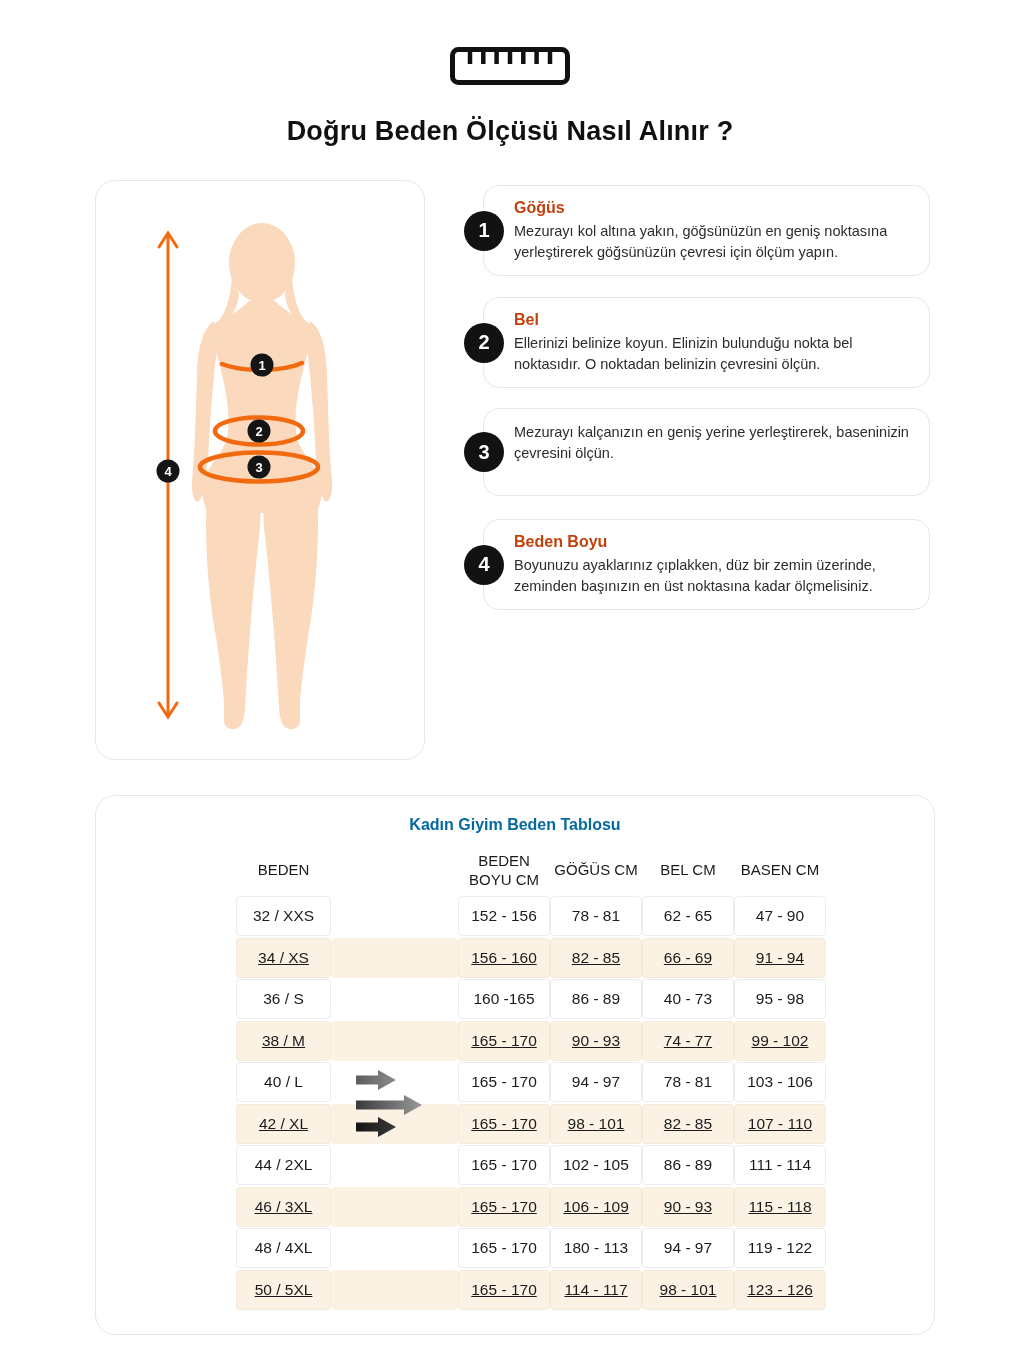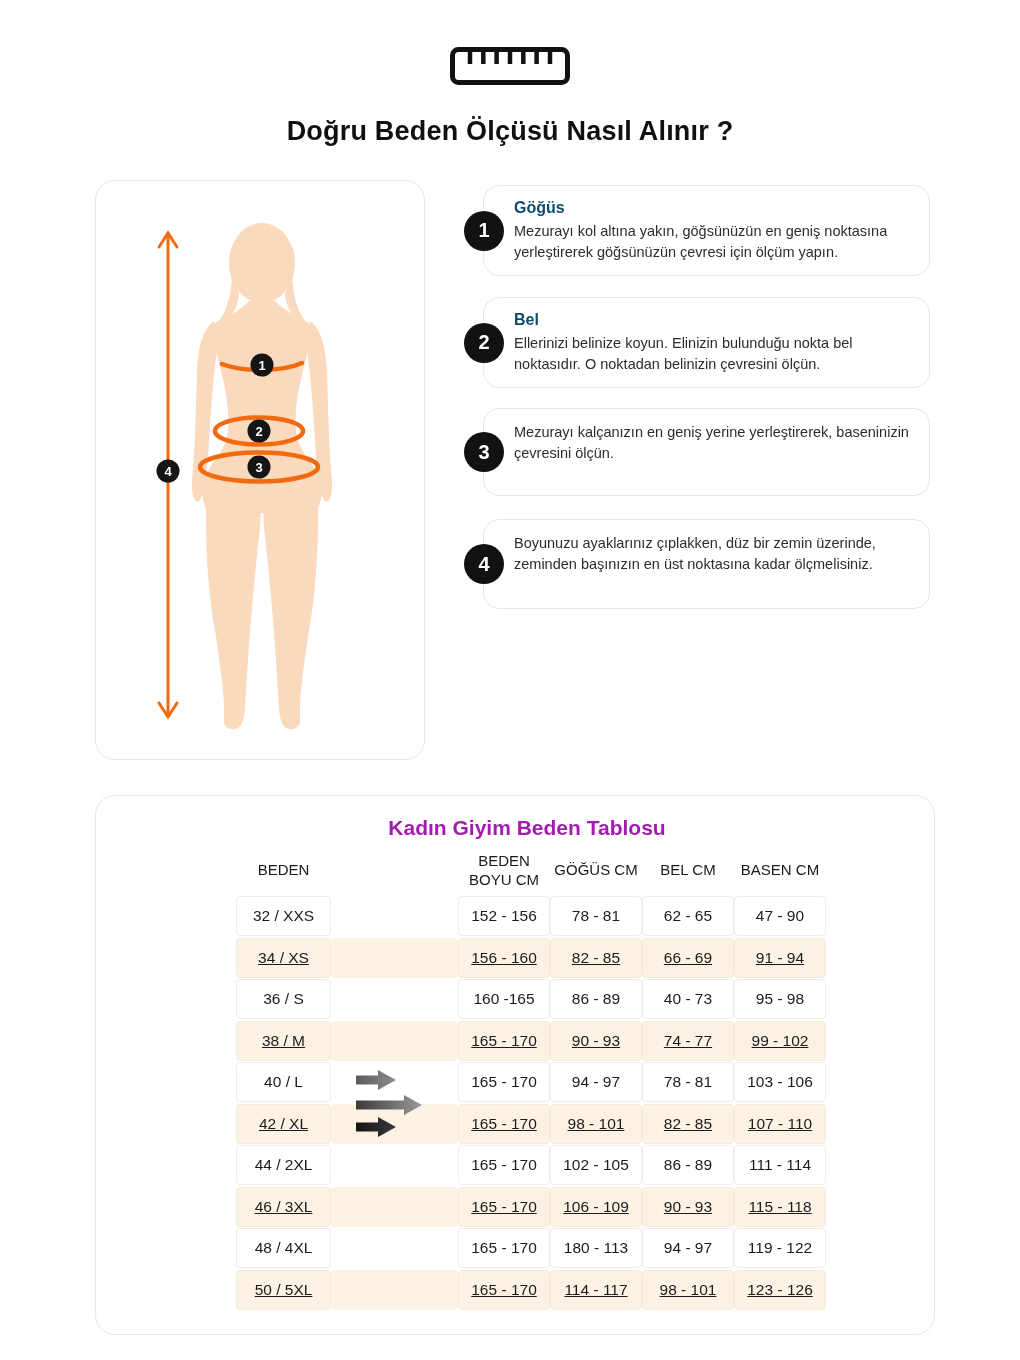--- a/index.html
+++ b/index.html
@@ -20,28 +20,28 @@
   .instr { position:absolute; left:483px; width:447px; background:#fff;
            border:1px solid #e7e7e7; border-radius:16px; padding:13px 18px 12px 30px; }
   .instr.i1 { top:185px; min-height:87px; }
   .instr.i2 { top:297px; min-height:87px; }
   .instr.i3 { top:408px; min-height:88px; }
   .instr.i4 { top:519px; min-height:90px; }
   .badge { position:absolute; left:-20px; top:50%; transform:translateY(-50%);
            width:40px; height:40px; border-radius:50%; background:#121212; color:#fff;
            display:flex; align-items:center; justify-content:center;
            font-size:20px; font-weight:700; }
-  .instr h3 { font-size:16px; font-weight:700; color:#0c4a6e; margin-bottom:4px; }
+  .instr h3 { font-size:16px; font-weight:700; color:#c2410c; margin-bottom:4px; }
   .instr p  { font-size:14.5px; line-height:1.45; color:#2c2c2c; }
 
   
   .table-card { position:absolute; left:95px; top:795px; width:840px; height:540px;
                 background:#fff; border:1px solid #e7e7e7; border-radius:20px; }
-  .table-title { position:absolute; top:20px; left:12px; width:100%; text-align:center;
-                 font-size:21px; font-weight:700; color:#a21caf; }
+  .table-title { position:absolute; top:20px; left:0; width:100%; text-align:center;
+                 font-size:16px; font-weight:700; color:#0369a1; }
   .grid { position:absolute; left:140px; display:grid;
           grid-template-columns:95px 127px 92px 92px 92px 92px; }
   .grid.head { top:56px; }
   .grid.body { top:100px; grid-auto-rows:40px; row-gap:1.5px;text-align:center; }
   .hcell { display:flex; align-items:center; justify-content:center; text-align:center;
            font-size:15px; color:#1a1a1a; line-height:1.25; padding:0 4px; }
   .cell { display:flex; align-items:center; justify-content:center;
           font-size:15.5px; color:#1b1b1b; background:#fff;
           border:1px solid #ededed; border-radius:4px; }
   .row-alt .cell { background:#FBF2E4; border-color:#f4ead9;text-decoration:underline; }
@@ -130,20 +130,21 @@
     <div class="badge">2</div>
     <h3>Bel</h3>
     <p>Ellerinizi belinize koyun. Elinizin bulunduğu nokta bel noktasıdır. O noktadan belinizin çevresini ölçün.</p>
   </div>
   <div class="instr i3">
     <div class="badge">3</div>
     <p>Mezurayı kalçanızın en geniş yerine yerleştirerek, baseninizin çevresini ölçün.</p>
   </div>
   <div class="instr i4">
     <div class="badge">4</div>
+    <h3>Beden Boyu</h3>
     <p>Boyunuzu ayaklarınız çıplakken, düz bir zemin üzerinde, zeminden başınızın en üst noktasına kadar ölçmelisiniz.</p>
   </div>
 
   <div class="table-card">
     <div class="table-title">Kadın Giyim Beden Tablosu</div>
 
     <div class="grid head">
       <div class="hcell">BEDEN</div>
       <div class="hcell spacer"></div>
       <div class="hcell">BEDEN BOYU CM</div>

